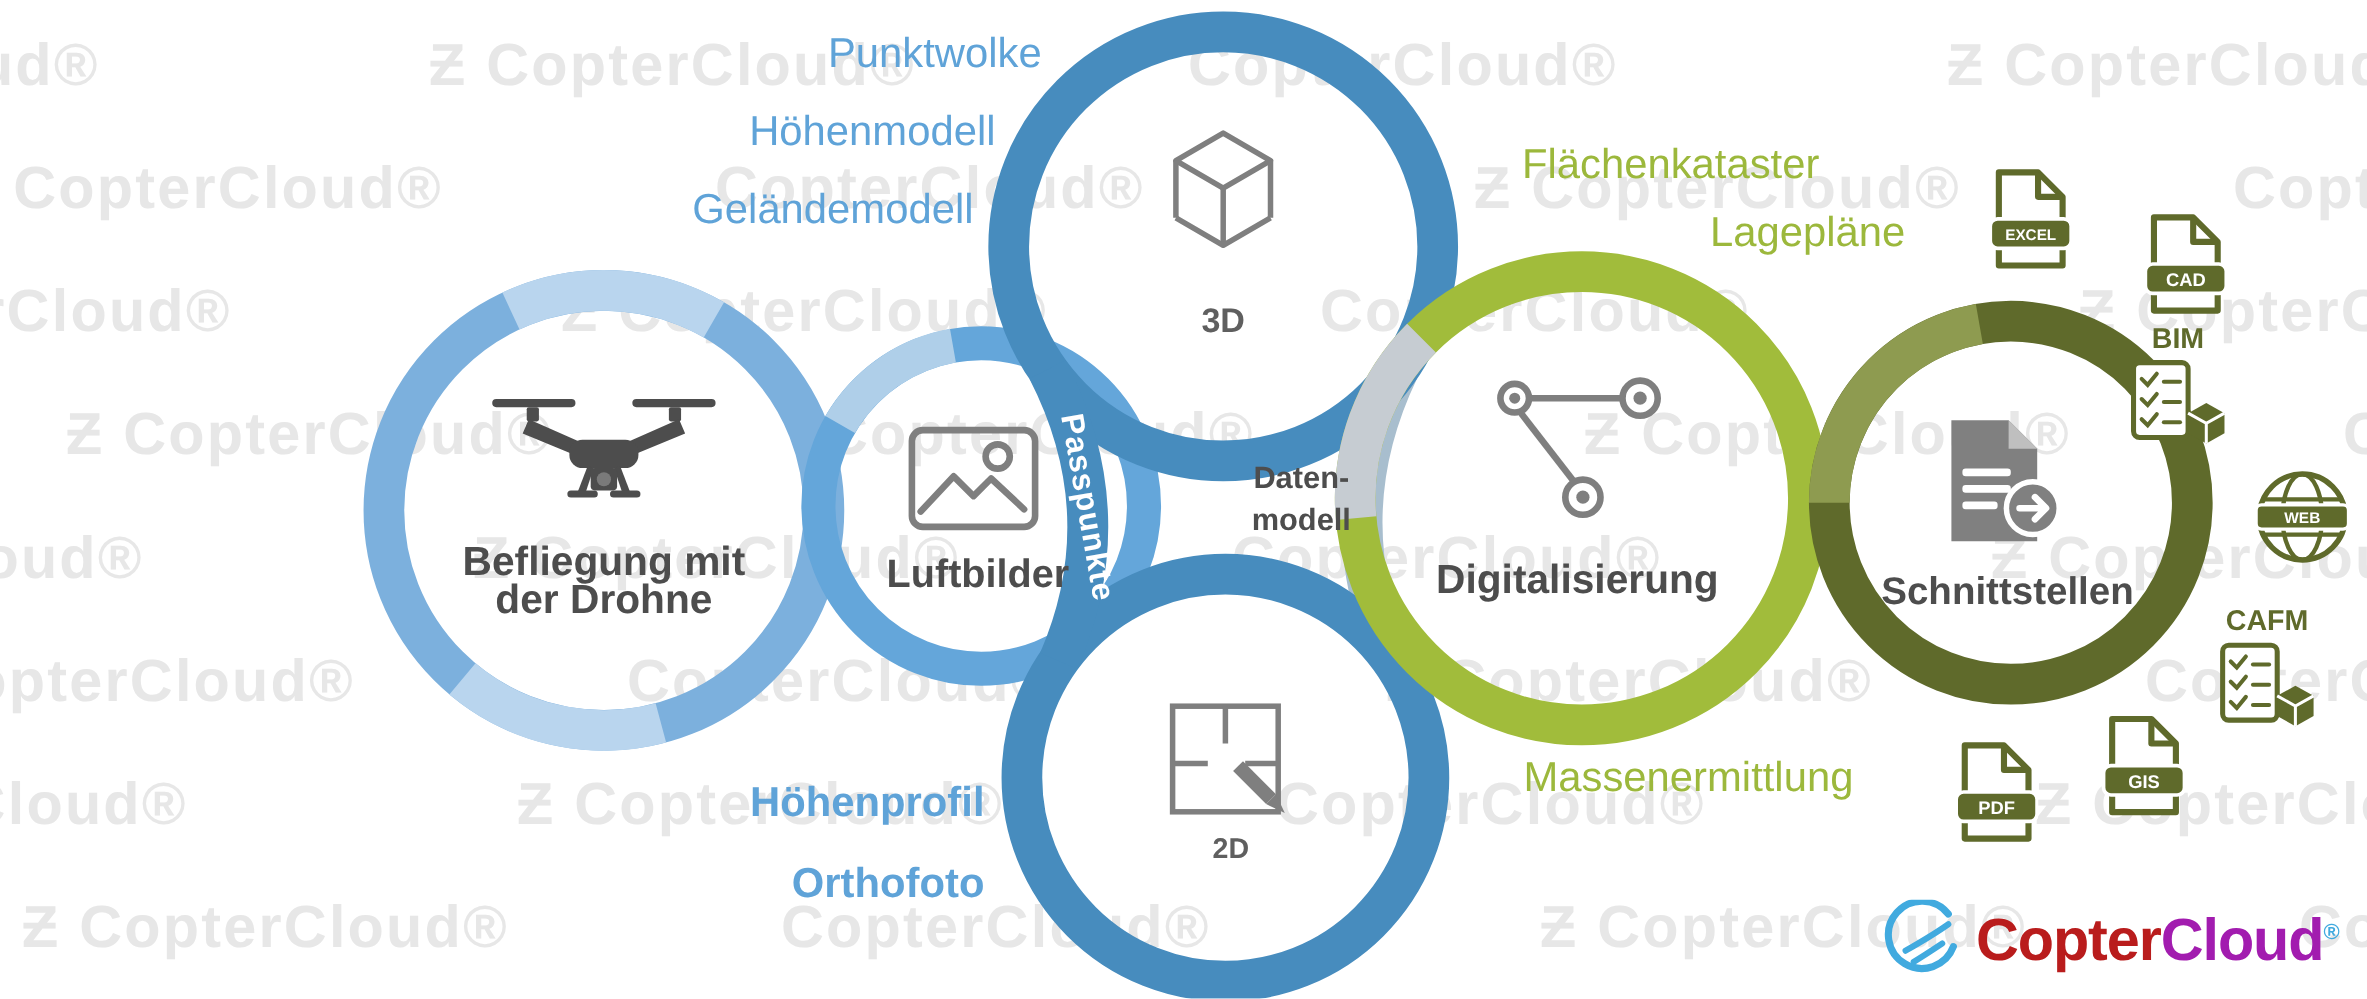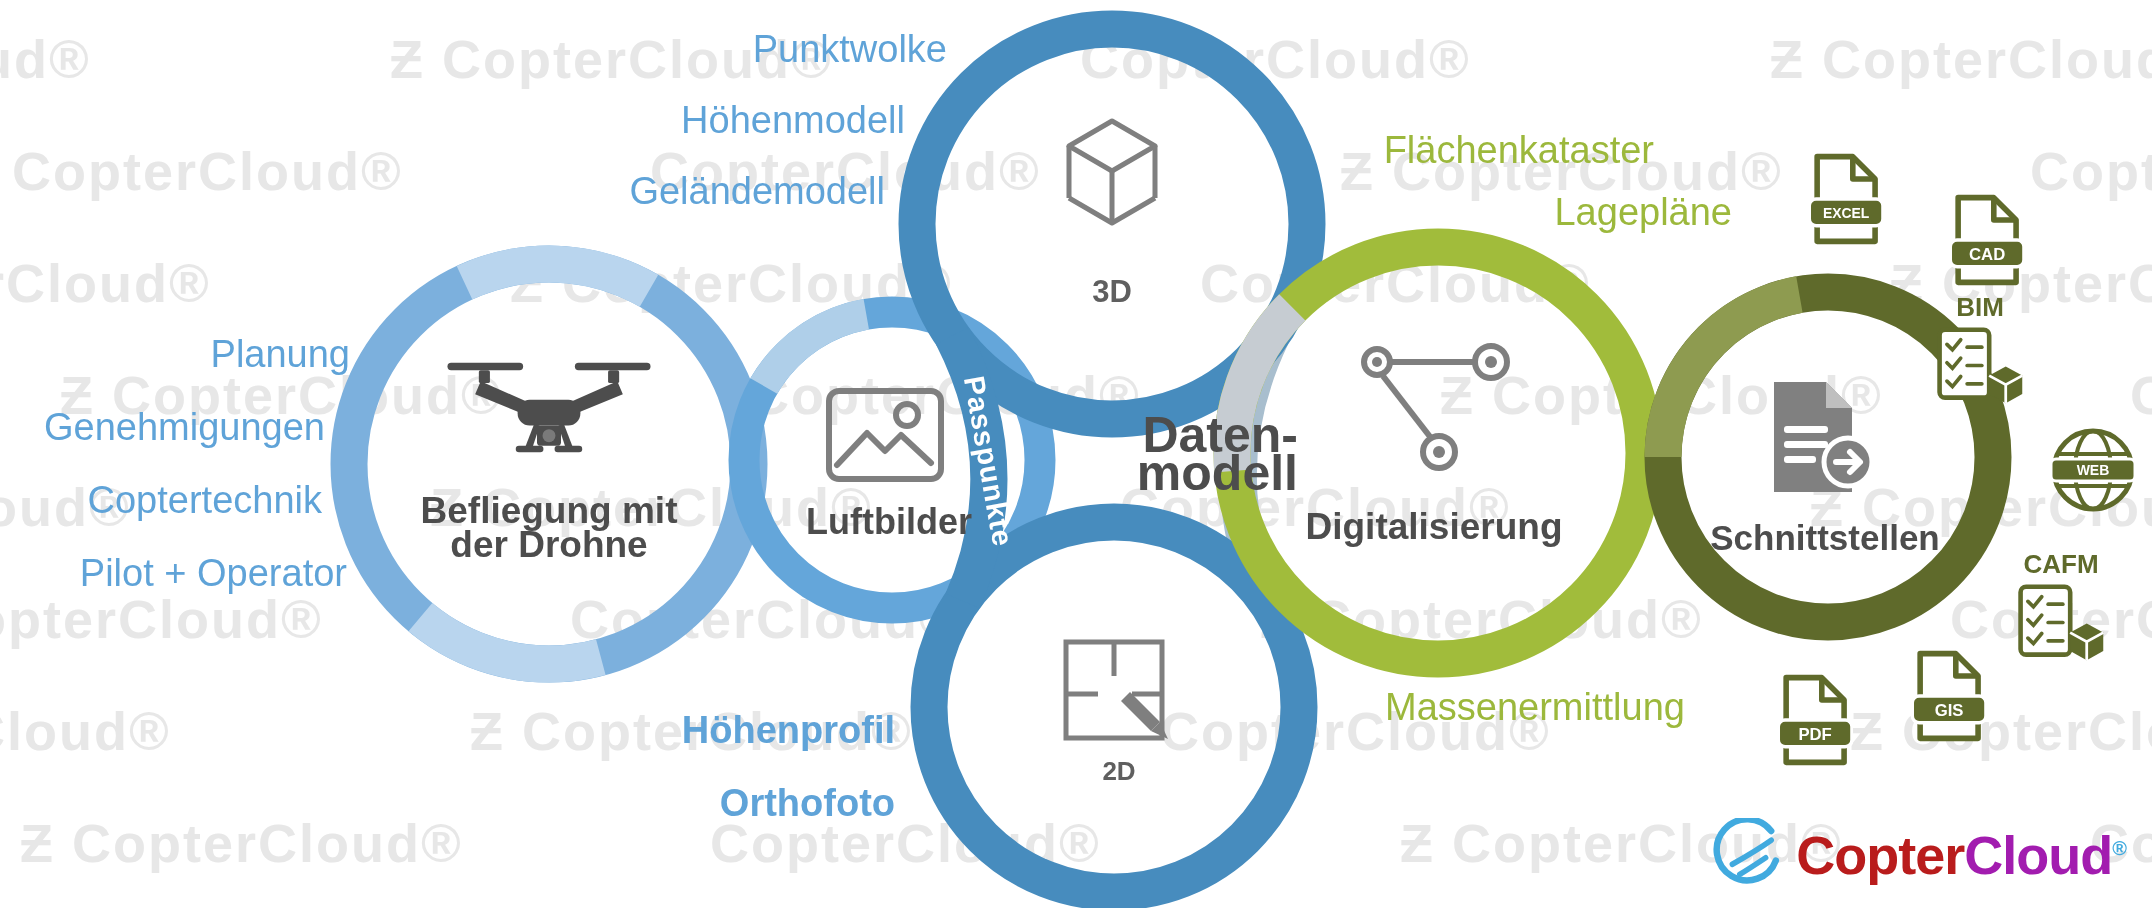--- a/index.html
+++ b/index.html
@@ -34,21 +34,21 @@
   .green-label { color:#9CB83C; font-size:38px; white-space:nowrap; }
   .flaechenkataster { top:129px; left:1360px; width:294px; text-align:right; }
   .lageplaene       { top:191px; left:1482px; width:250px; text-align:right; }
   .massenermittlung { top:686px; left:1385px; width:320px; text-align:left; }
   
   .circle-label { font-weight:bold; color:#4D4D4D; text-align:center; white-space:nowrap; }
   .flight-label        { left:369px;  top:494px; width:360px; font-size:37px; line-height:34px; }
   .aerial-label        { left:739px;  top:501px; width:300px; font-size:36px; }
   .label-3d            { left:1052px; top:274px; width:120px; font-size:31px; color:#5F5F5F; }
   .label-2d            { left:1059px; top:756px; width:120px; font-size:26px; color:#5F5F5F; }
-  .datenmodell         { left:1068px; top:416px; width:230px; font-size:50px; line-height:38px; text-align:right; }
+  .datenmodell         { left:1068px; top:416px; width:230px; font-size:28px; line-height:38px; text-align:center; }
   .digitization-label  { left:1264px; top:506px; width:340px; font-size:37px; }
   .interfaces-label    { left:1655px; top:518px; width:340px; font-size:35px; }
   .passpunkte {
     left:888px; top:445px; width:200px; text-align:center; color:#ffffff;
     font-weight:bold; font-size:29px; letter-spacing:1px;
     transform:rotate(80deg); transform-origin:center; white-space:nowrap;
   }
   
   .icon-wrap { position:absolute; z-index:2; }
   .file-label { color:#5F6A2B; font-weight:bold; font-size:26px; text-align:center; line-height:30px; }
@@ -117,26 +117,20 @@
       <path d="M952.3 335.8 Q1020 468 962.5 600.9" stroke="#478CBE" stroke-width="37"></path>
 
       <circle cx="1438" cy="453" r="206" stroke="#A1BC3B" stroke-width="37"></circle>
       <path d="M1292.3 307.3 A206 206 0 0 0 1232.8 471" stroke="#C6CCD2" stroke-width="37"></path>
 
       <circle cx="1828" cy="457" r="165" stroke="#5F6A2B" stroke-width="37"></circle>
       <path d="M1663 457 A165 165 0 0 1 1799.4 294.5" stroke="#8E9B50" stroke-width="37"></path>
     </g>
   </svg>
 
-  <div class="abs blue-list inputs-left">
-    <span>Planung</span>
-    <span>Genehmigungen</span>
-    <span>Coptertechnik</span>
-    <span>Pilot + Operator</span>
-  </div>
 
   <div class="abs blue-list outputs-3d">
     <span>Punktwolke</span>
     <span>Höhenmodell</span>
     <span>Geländemodell</span>
   </div>
 
   <div class="abs blue-list outputs-2d">
     <span>Höhenprofil</span>
     <span>Orthofoto</span>

